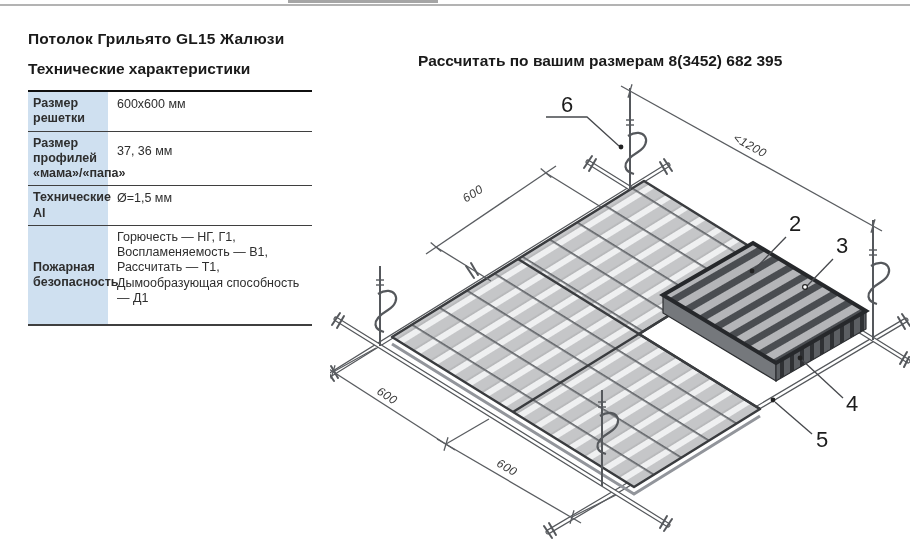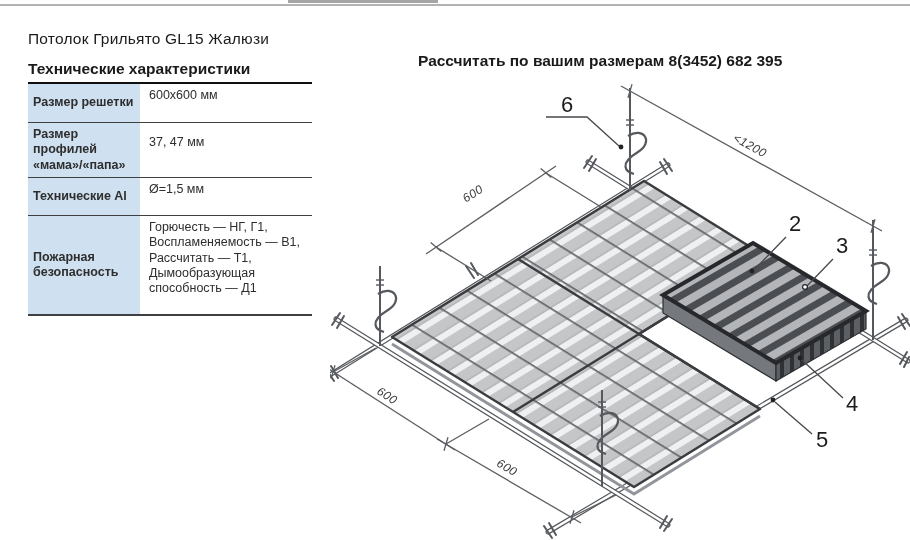--- a/index.html
+++ b/index.html
@@ -1,26 +1,26 @@
 <!DOCTYPE html>
 <html><head>
 <meta charset="utf-8">
 <style>
   html,body{margin:0;padding:0;background:#fff;width:910px;height:540px;overflow:hidden;
     font-family:"Liberation Sans","DejaVu Sans",sans-serif;color:#2e2e2e;}
   #stage{position:relative;width:910px;height:540px;background:#fff;}
   .top-strip{position:absolute;left:0;top:4px;width:910px;height:2px;background:#b3b3b3;}
   .top-smudge{position:absolute;left:288px;top:0;width:150px;height:3px;background:#8f8f8f;opacity:.8;}
   .left-panel{position:absolute;left:28px;top:30px;width:286px;}
-  .title-main{font-size:15.5px;font-weight:normal;color:#1a1a1a;margin:0 0 12px 0;letter-spacing:.2px;}
-  .title-sub{font-size:15.5px;font-weight:bold;color:#1a1a1a;margin:0 0 4px 0;}
+  .title-main{font-size:15.5px;font-weight:bold;color:#1a1a1a;margin:0 0 12px 0;letter-spacing:.2px;}
+  .title-sub{font-size:15.5px;font-weight:bold;color:#1a1a1a;margin:0 0 12px 0;}
   .spec-table{width:284px;border-top:2.5px solid #101010;border-bottom:2px solid #3f3f3f;}
   .spec-row{display:flex;border-bottom:1.5px solid #3f3f3f;align-items:stretch;}
   .spec-row:last-child{border-bottom:none;}
-  .spec-label{width:112px;background:#cfe0f0;font-weight:bold;font-size:12.5px;line-height:1.22;
+  .spec-label{width:80px;background:#cfe0f0;font-weight:bold;font-size:12.5px;line-height:1.22;
     padding:4px 2px 4px 5px;box-sizing:border-box;display:flex;align-items:center;}
   .spec-value{flex:1;font-size:12.5px;line-height:1.22;padding:4px 2px 18px 9px;box-sizing:border-box;
     display:flex;align-items:center;white-space:pre-line;}
   .right-title{position:absolute;left:418px;top:52px;font-size:15.5px;font-weight:bold;color:#1a1a1a;}
   .drawing{position:absolute;left:330px;top:75px;}
   .callout-num{font-size:22px;fill:#1c1c1c;}
   .dim-text{font-size:12px;font-style:italic;fill:#3a3a3a;letter-spacing:.5px;}
   svg line, svg polyline, svg path{vector-effect:none;}
 </style>
 </head>
@@ -33,21 +33,21 @@
   <div class="left-panel">
     <div class="title-main">Потолок Грильято GL15 Жалюзи</div>
     <div class="title-sub">Технические характеристики</div>
     <div class="spec-table">
       <div class="spec-row" style="min-height:38px">
         <div class="spec-label">Размер решетки</div>
         <div class="spec-value">600х600 мм</div>
       </div>
       <div class="spec-row" style="min-height:46px">
         <div class="spec-label">Размер профилей «мама»/«папа»</div>
-        <div class="spec-value">37, 47 мм</div>
+        <div class="spec-value">37, 36 мм</div>
       </div>
       <div class="spec-row" style="min-height:20px">
         <div class="spec-label">Технические Al</div>
         <div class="spec-value">Ø=1,5 мм</div>
       </div>
       <div class="spec-row" style="min-height:78px">
         <div class="spec-label">Пожарная безопасность</div>
         <div class="spec-value">Горючесть — НГ, Г1,
 Воспламеняемость — В1,
 Рассчитать — Т1,

